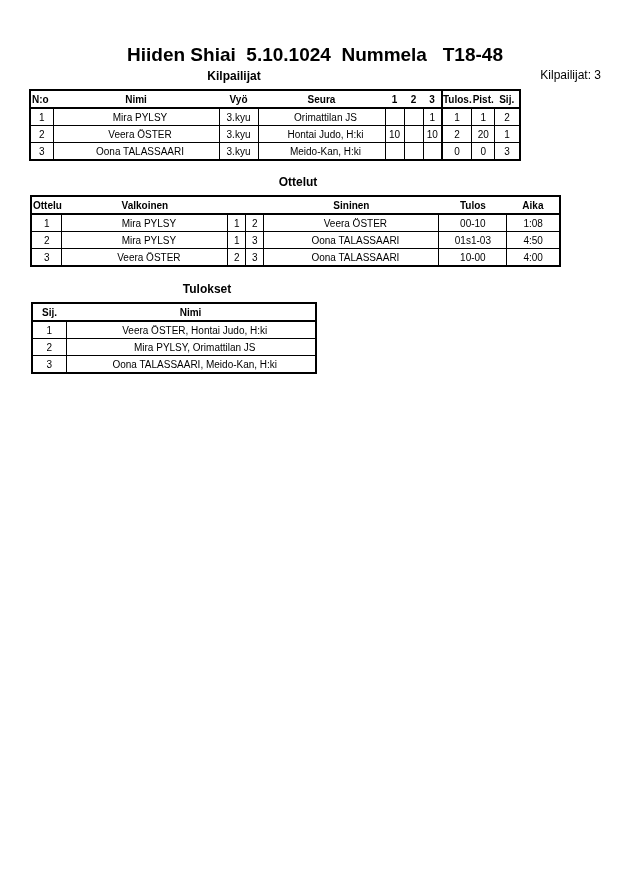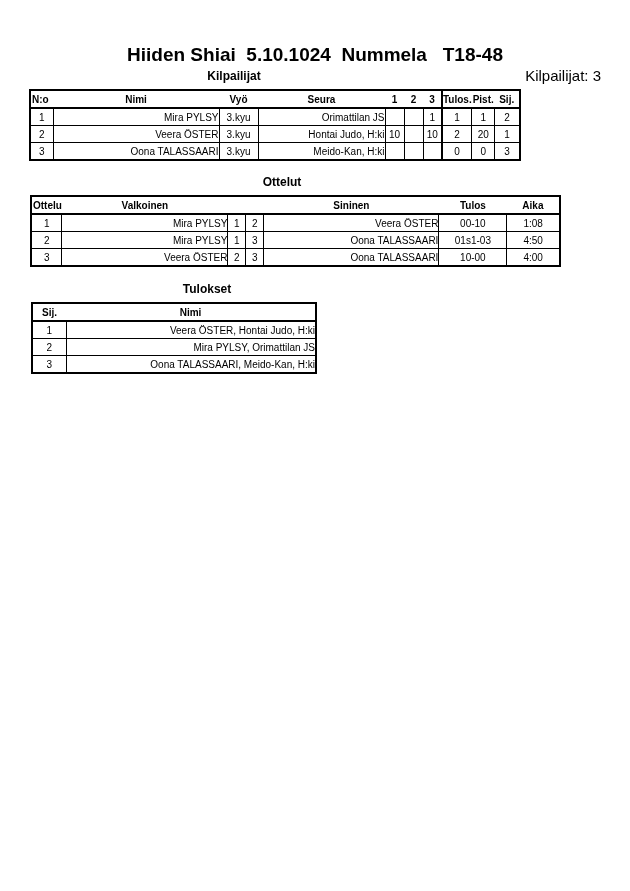--- a/index.html
+++ b/index.html
@@ -9,33 +9,33 @@
   }
   .abs { position:absolute; }
   .doc-title {
     font-weight:bold; font-size:19px; white-space:pre;
     transform:translateX(-50%); line-height:20px;
   }
   .section-title {
     font-weight:bold; font-size:12px; white-space:nowrap;
     transform:translateX(-50%); line-height:13px;
   }
-  .note { font-size:15px; line-height:11px;margin-left:44px; }
+  .note { font-size:12px; line-height:11px;margin-left:44px; }
   table { border-collapse:collapse; table-layout:fixed; font-size:10px; color:#000000; }
   table.grid { border:2px solid #000000; }
   .grid td {
     border:1px solid #000000; height:16px; padding:0;
     white-space:nowrap; overflow:hidden; vertical-align:middle;
   }
   .grid th {
     border:none; border-bottom:2px solid #000000; height:16px; padding:0;
     font-weight:bold; font-size:10px; white-space:nowrap; vertical-align:middle;
   }
   .thickL { border-left:2px solid #000000 !important; }
-  .al { text-align:right; padding-left:8px !important; }
+  .al { text-align:center; padding-left:8px !important; }
   .ac { text-align:center; }
   .hflush { text-align:left; padding-left:1px !important; }
 </style>
 </head>
 <body>
 
 <div class="page">
 
   <div class="abs doc-title" style="left:315px; top:45px;">Hiiden Shiai  5.10.1024  Nummela   T18-48</div>
 
@@ -101,21 +101,21 @@
       <td class="ac"></td>
       <td class="ac"></td>
       <td class="ac"></td>
       <td class="ac thickL">0</td>
       <td class="ac">0</td>
       <td class="ac">3</td>
     </tr>
   </tbody>
     </table>
 
-  <div class="abs section-title" style="left:282px; top:176px;">Ottelut</div>
+  <div class="abs section-title" style="left:298px; top:176px;">Ottelut</div>
 
   <table class="abs grid" style="left:30px; top:195px;">
     <colgroup>
       <col style="width:30px">
         <col style="width:166px">
         <col style="width:18px">
         <col style="width:18px">
       <col style="width:175px">
         <col style="width:68px">
         <col style="width:53px">

